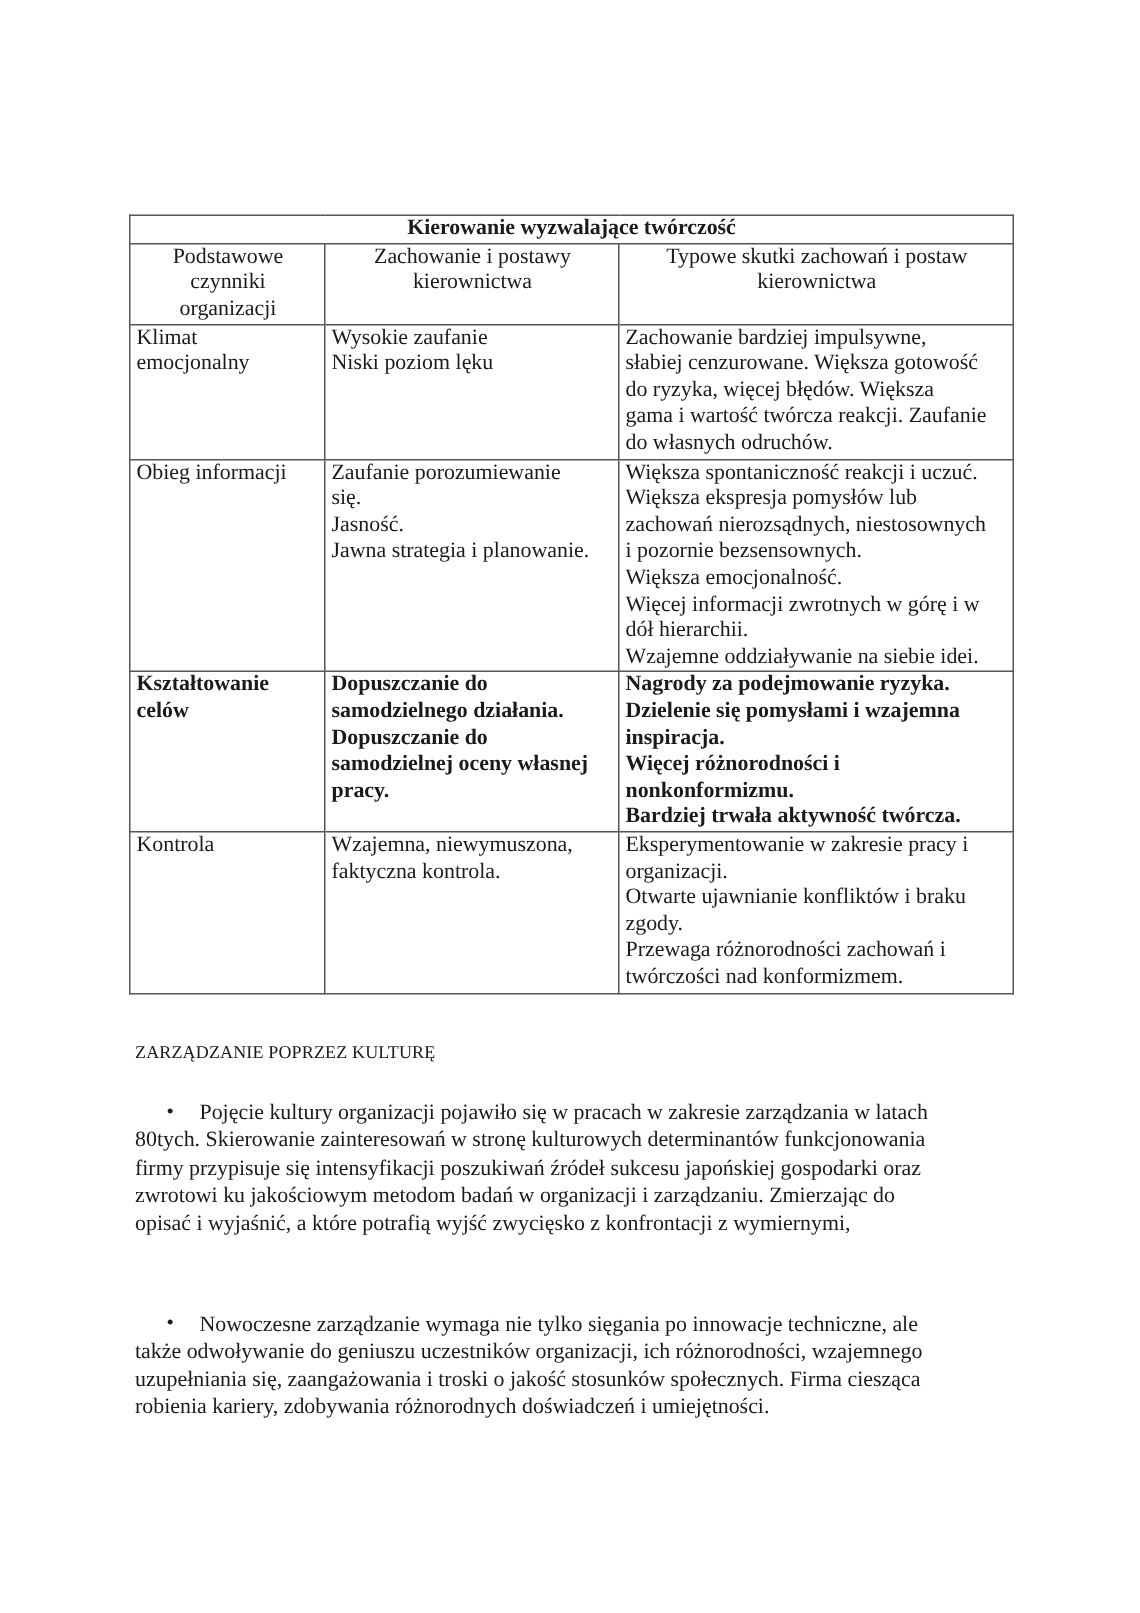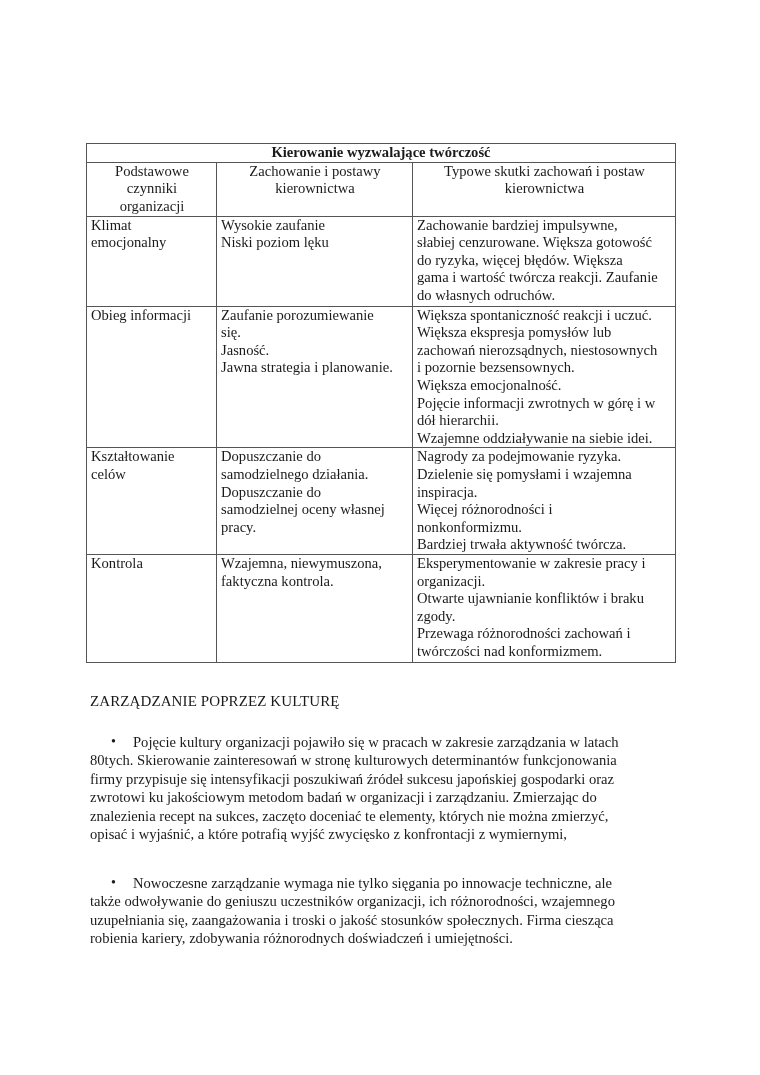--- a/index.html
+++ b/index.html
@@ -49,29 +49,29 @@
     text-align: center;
     height: 53px;
     padding-top: 0;
     margin-left: 37px;
   }
   table.creative col.c1 { width: 130px; }
   table.creative col.c2 { width: 196px; }
   table.creative col.c3 { width: 263px; }
   tr.r1 td { height: 89px; margin-top: 24px; }
   tr.r2 td { height: 140px; }
-  tr.r3 td { height: 104px; }
+  tr.r3 td { height: 104px; font-weight: bold; }
   tr.r4 td { height: 107px; }
   .line { display: block; }
 
   .heading {
     position: absolute;
     left: 90px;
     top: 692px;
-    font-size: 15px;
+    font-size: 12px;
     line-height: 18px;
     letter-spacing: 0.1px;
   }
   .para {
     position: absolute;
     left: 90px;
     width: 590px;
     font-size: 14.6px;
     line-height: 18.4px;
   }
@@ -147,21 +147,21 @@
         <span class="line">się.</span>
         <span class="line">Jasność.</span>
         <span class="line">Jawna strategia i planowanie.</span>
       </td>
       <td>
         <span class="line">Większa spontaniczność reakcji i uczuć.</span>
         <span class="line">Większa ekspresja pomysłów lub</span>
         <span class="line">zachowań nierozsądnych, niestosownych</span>
         <span class="line">i pozornie bezsensownych.</span>
         <span class="line">Większa emocjonalność.</span>
-        <span class="line">Pojęcie informacji zwrotnych w górę i w</span>
+        <span class="line">Więcej informacji zwrotnych w górę i w</span>
         <span class="line">dół hierarchii.</span>
         <span class="line">Wzajemne oddziaływanie na siebie idei.</span>
       </td>
     </tr>
 
     <tr class="r3">
       <td>
         <span class="line">Kształtowanie</span>
         <span class="line">celów</span>
       </td>
@@ -205,21 +205,20 @@
   <div class="heading">ZARZĄDZANIE POPRZEZ KULTURĘ</div>
 
   <div class="para" id="p1">
     <span class="line first">
       <span class="bullet">•</span>
       <span>Pojęcie kultury organizacji pojawiło się w pracach w zakresie zarządzania w latach</span>
     </span>
     <span class="line">80tych. Skierowanie zainteresowań w stronę kulturowych determinantów funkcjonowania</span>
     <span class="line">firmy przypisuje się intensyfikacji poszukiwań źródeł sukcesu japońskiej gospodarki oraz</span>
     <span class="line">zwrotowi ku jakościowym metodom badań w organizacji i zarządzaniu. Zmierzając do</span>
-    <span class="line">znalezienia recept na sukces, zaczęto doceniać te elementy, których nie można zmierzyć,</span>
     <span class="line">opisać i wyjaśnić, a które potrafią wyjść zwycięsko z konfrontacji z wymiernymi,</span>
   </div>
 
   <div class="para" id="p2">
     <span class="line first">
       <span class="bullet">•</span>
       <span>Nowoczesne zarządzanie wymaga nie tylko sięgania po innowacje techniczne, ale</span>
     </span>
     <span class="line">także odwoływanie do geniuszu uczestników organizacji, ich różnorodności, wzajemnego</span>
     <span class="line">uzupełniania się, zaangażowania i troski o jakość stosunków społecznych. Firma ciesząca</span>

